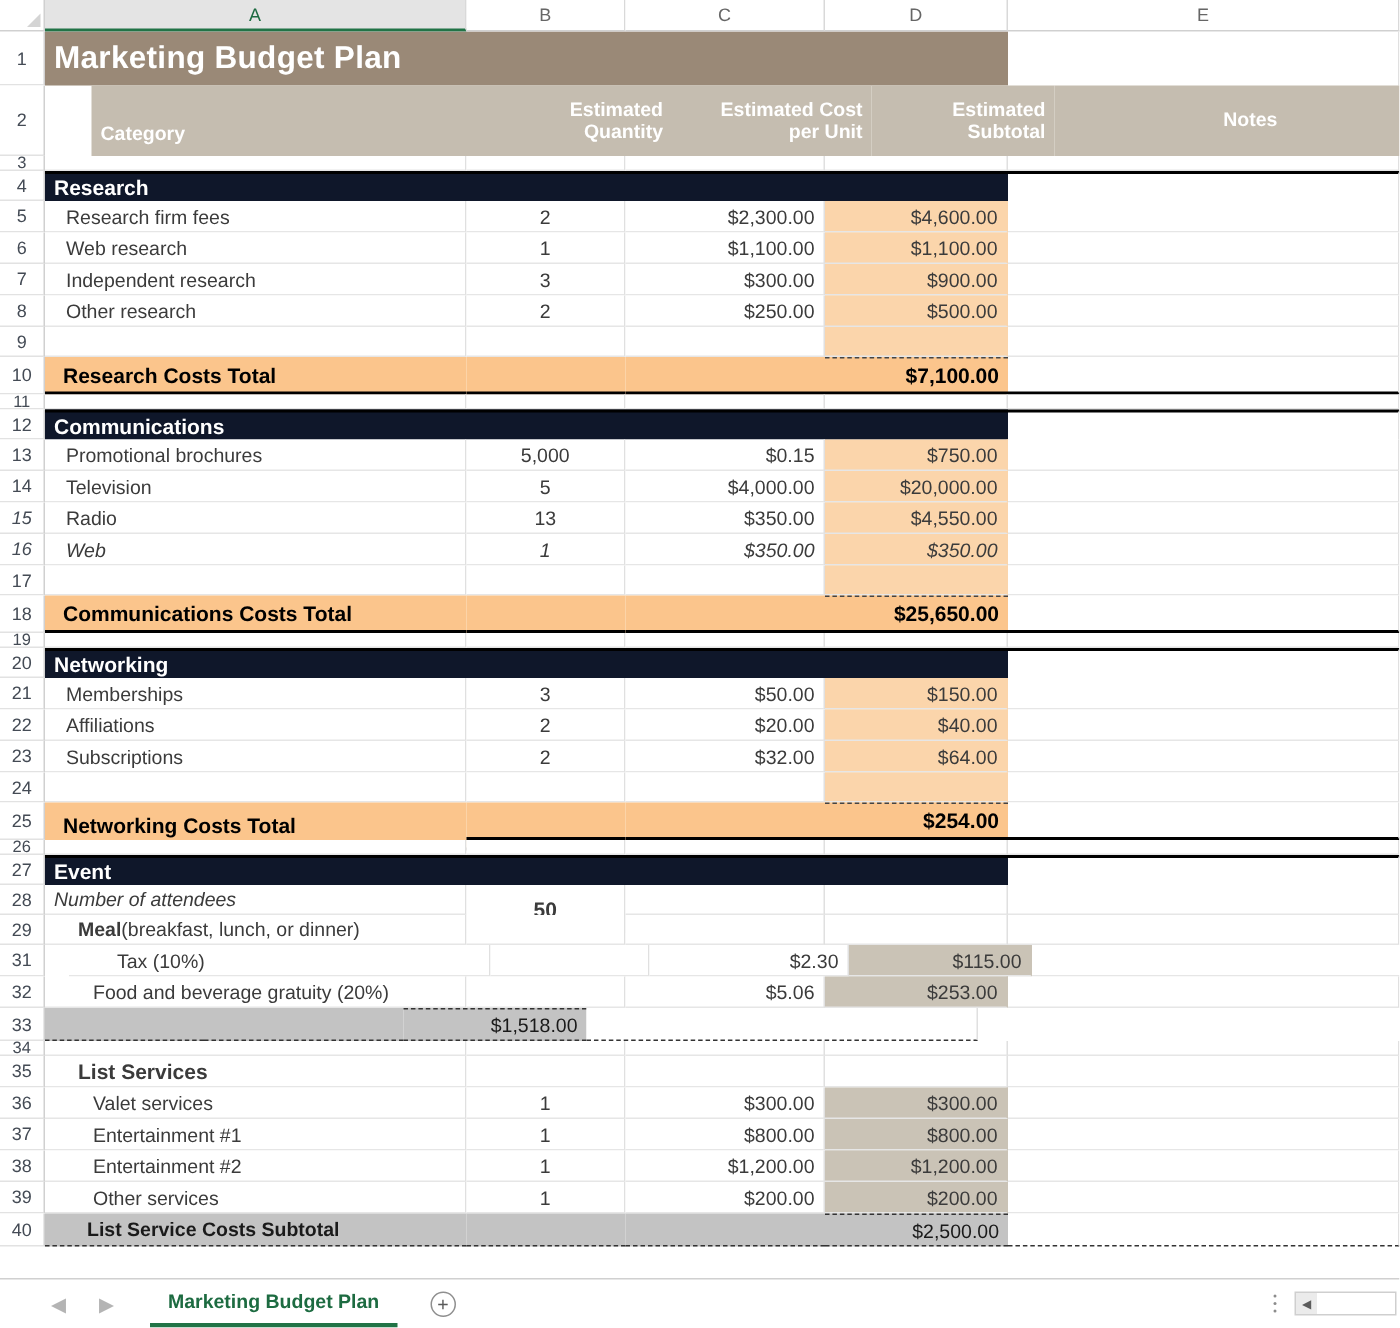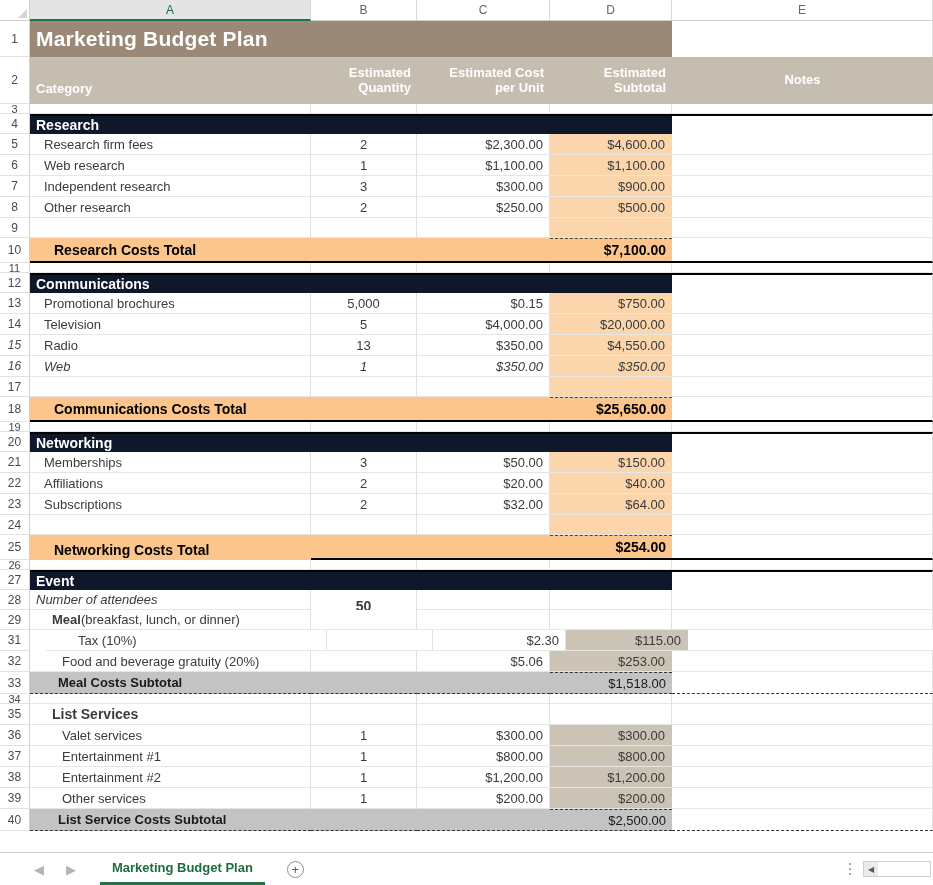--- a/index.html
+++ b/index.html
@@ -150,21 +150,21 @@
   .r-blank .d { background: #fbd5ab; border-right-color: #fbd5ab; }
 
   .r-total .c {
     background: #fbc58c;
     font-weight: bold;
     font-size: 14px;
     color: #000000;
     border-right: none;
     border-bottom: none;
   }
-  .r-total .a { padding-left: 24px; text-align: right; }
+  .r-total .a { padding-left: 12px; text-align: right; }
   .r-total .d { border-top: 1px dashed #444; }
   .r-total .e { background: #ffffff; border-right: 1px solid #e0e0e0; }
 
   .r-subtotal .c {
     background: #c3c3c3;
     font-weight: bold;
     font-size: 13px;
     color: #1a1a1a;
     border-right: none;
     border-bottom: none;
@@ -249,21 +249,21 @@
       <div class="row r-title" style="height: 36px;">
         <div class="rh" style="height: 36px;">1</div>
         <div class="cells">
           <div class="c a" style="height: 36px; width: auto; flex: 0 0 642px;">Marketing Budget Plan</div>
           <div class="c e" style="height: 36px;"></div>
         </div>
       </div>
       <div class="row r-colhdr" style="height: 47px;">
         <div class="rh" style="height: 47px;">2</div>
         <div class="cells">
-          <div class="c a" style="height: 47px;">Category</div>
+          <div class="c a" style="height: 47px; margin-left: 31px;">Category</div>
           <div class="c b" style="height: 47px;">Estimated<br>Quantity</div>
           <div class="c c3" style="height: 47px;">Estimated Cost<br>per Unit</div>
           <div class="c d" style="height: 47px;">Estimated<br>Subtotal</div>
           <div class="c e" style="height: 47px;">Notes</div>
         </div>
       </div>
       <div class="row r-thin" style="height: 10px;">
         <div class="rh" style="height: 10px;">3</div>
         <div class="cells">
           <div class="c a" style="height: 10px;"></div>
@@ -540,21 +540,20 @@
           <div class="c a indent2" style="height: 21px;">Food and beverage gratuity (20%)</div>
           <div class="c b" style="height: 21px;"></div>
           <div class="c c3" style="height: 21px;">$5.06</div>
           <div class="c d" style="height: 21px;">$253.00</div>
           <div class="c e" style="height: 21px;"></div>
         </div>
       </div>
       <div class="row r-subtotal" style="height: 22px;">
         <div class="rh" style="height: 22px;">33</div>
         <div class="cells">
-          <div class="c a" style="height: 22px; border-bottom: 1px dashed rgb(51, 51, 51);">Meal Costs Subtotal</div>
           <div class="c b" style="height: 22px; border-bottom: 1px dashed rgb(51, 51, 51);"></div>
           <div class="c c3" style="height: 22px; border-bottom: 1px dashed rgb(51, 51, 51);"></div>
           <div class="c d" style="height: 22px; border-bottom: 1px dashed rgb(51, 51, 51);">$1,518.00</div>
           <div class="c e" style="height: 22px; border-bottom: 1px dashed rgb(51, 51, 51);"></div>
         </div>
       </div>
       <div class="row r-thin" style="height: 10px;">
         <div class="rh" style="height: 10px;">34</div>
         <div class="cells">
           <div class="c a" style="height: 10px;"></div>

